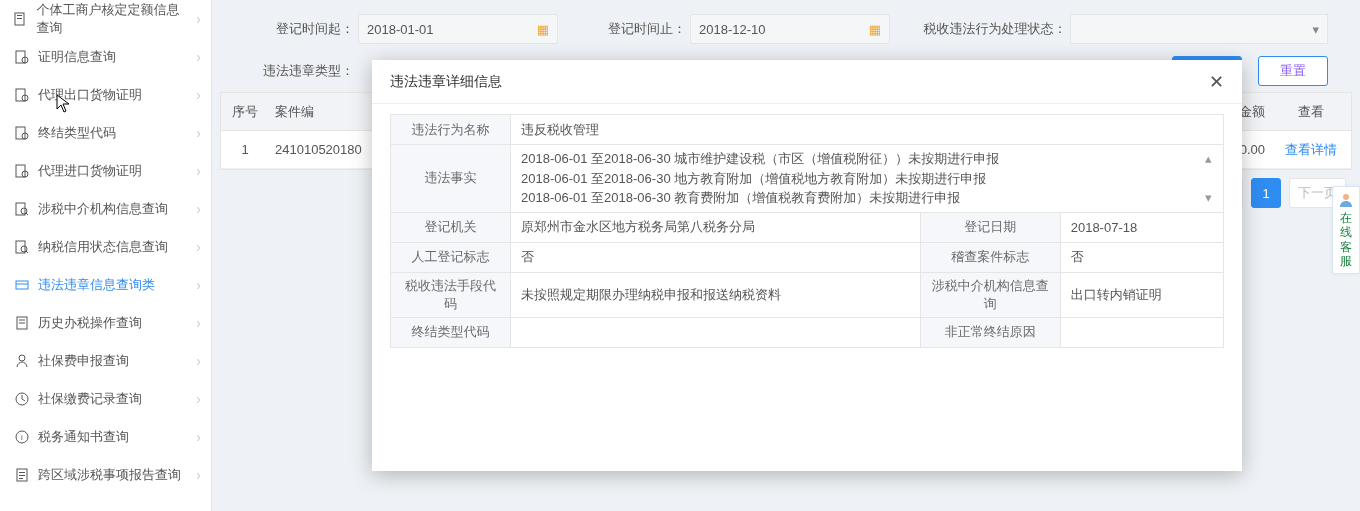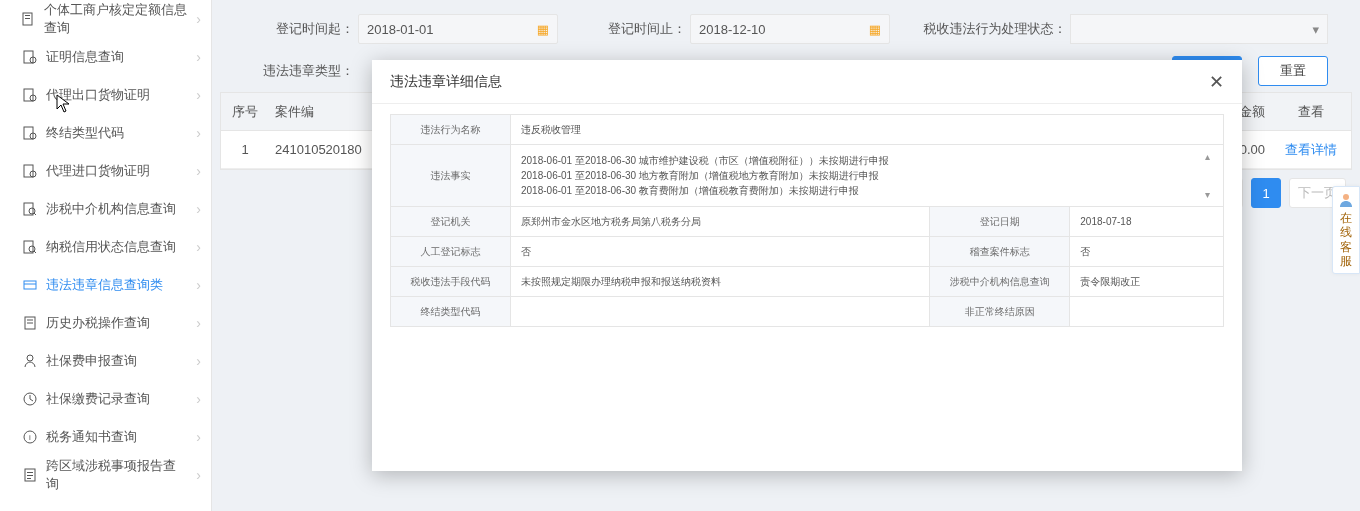--- a/index.html
+++ b/index.html
@@ -24,21 +24,20 @@
   }
   .side-item {
     display: flex;
     align-items: center;
     height: 38px;
     padding: 0 10px 0 14px;
     color: #555;
     cursor: pointer;
     position: relative;
     gap: 8px;
-    margin-left: 8px;
   }
   .side-item.active { color: #2f8cf0; }
   .side-item .chevron {
     margin-left: auto;
     color: #ccc;
     font-size: 14px;
   }
   .side-icon { width: 16px; height: 16px; display:inline-flex; align-items:center; justify-content:center; color:#555; }
   .side-item.active .side-icon { color:#2f8cf0; }
 
@@ -76,21 +75,21 @@
   .select-empty {
     display:flex; align-items:center;
     background:#f5f6f8; border:1px solid #e5e5e5;
     width:260px; height:30px; padding:0 8px;
     justify-content:flex-end; color:#888;
   }
   .btn {
     display:inline-flex; align-items:center; justify-content:center;
     height:30px; width:70px;
     border:1px solid #2f8cf0; border-radius:3px;
-    color:#404040; background:#fff;
+    color:#8b5cf6; background:#fff;
   }
   .btn.primary { background:#2f8cf0; color:#fff; }
 
   
   .table-wrap {
     margin: 0 8px 0 8px;
     background:#fff;
     border:1px solid #e5e5e5;
   }
   .thead, .trow {
@@ -141,21 +140,21 @@
     padding: 10px 18px;
   }
   .detail-table {
     width:100%;
     border-collapse:collapse;
   }
   .detail-table td {
     border:1px solid #e5e5e5;
     height:30px;
     padding:4px 10px;
-    font-size:10px;
+    font-size:13px;
     vertical-align:middle;
   }
   .detail-table td.lbl {
     background:#f5f7fa;
     color:#6b6b6b;
     text-align:center;
     width:120px;
   }
   .detail-table td.lbl2 { width:140px; }
   .facts-cell {
@@ -173,21 +172,21 @@
   
   .support {
     position:absolute;
     right:0; top:186px;
     width:28px;
     background:#fff;
     border:1px solid #d7e6f7;
     border-radius:3px 0 0 3px;
     text-align:center;
     font-size:12px;
-    color:#a16207;
+    color:#15803d;
     padding:4px 2px;
     line-height:1.2;
     box-shadow:0 0 4px rgba(0,0,0,0.05);
   }
 
   
   .cursor {
     position:absolute;
     left:56px; top:94px;
     font-size:16px;
@@ -435,21 +434,21 @@
       <tr>
         <td class="lbl">人工登记标志</td>
         <td>否</td>
         <td class="lbl lbl2">稽查案件标志</td>
         <td>否</td>
       </tr>
       <tr>
         <td class="lbl">税收违法手段代码</td>
         <td>未按照规定期限办理纳税申报和报送纳税资料</td>
         <td class="lbl lbl2">涉税中介机构信息查询</td>
-        <td>责令限期改正</td>
+        <td>出口转内销证明</td>
       </tr>
       <tr>
         <td class="lbl">终结类型代码</td>
         <td></td>
         <td class="lbl lbl2">非正常终结原因</td>
         <td></td>
       </tr>
     </tbody>
       </table>
   </div>

